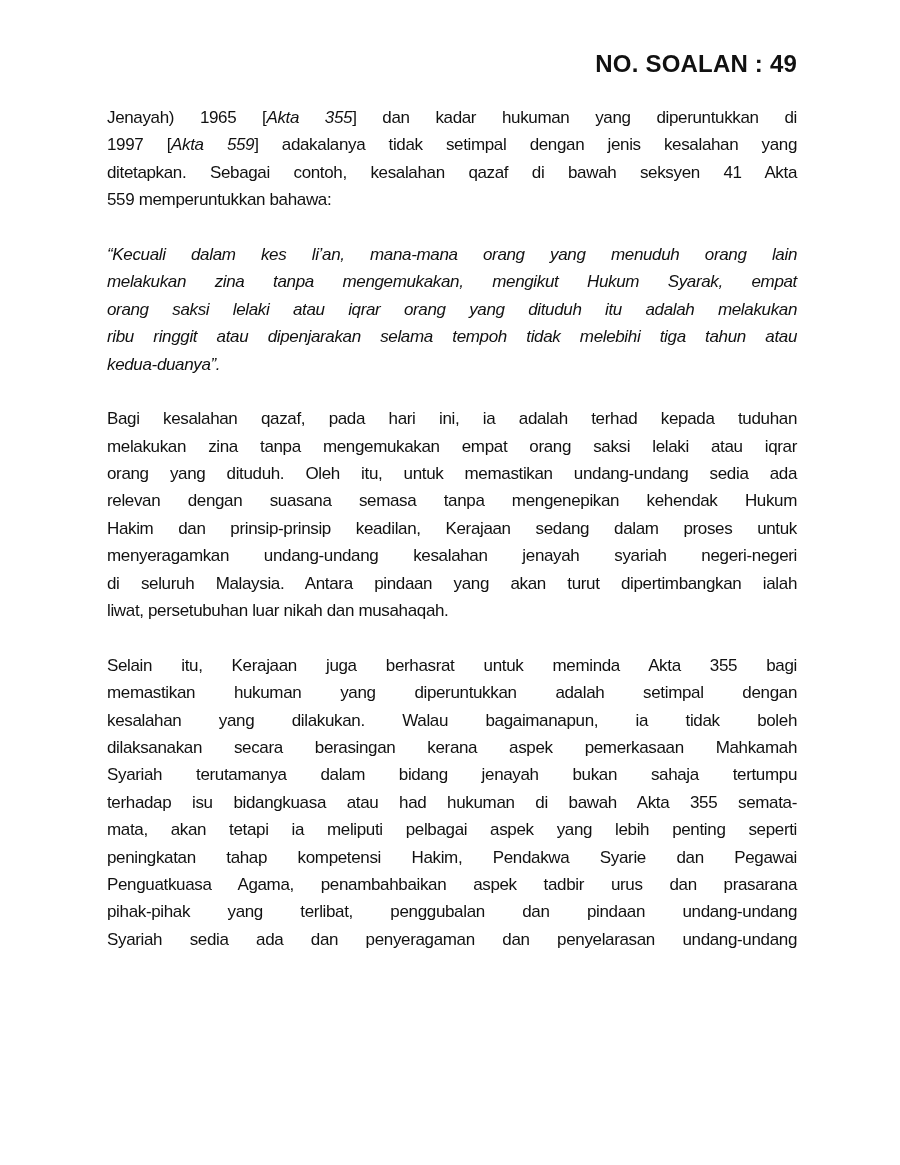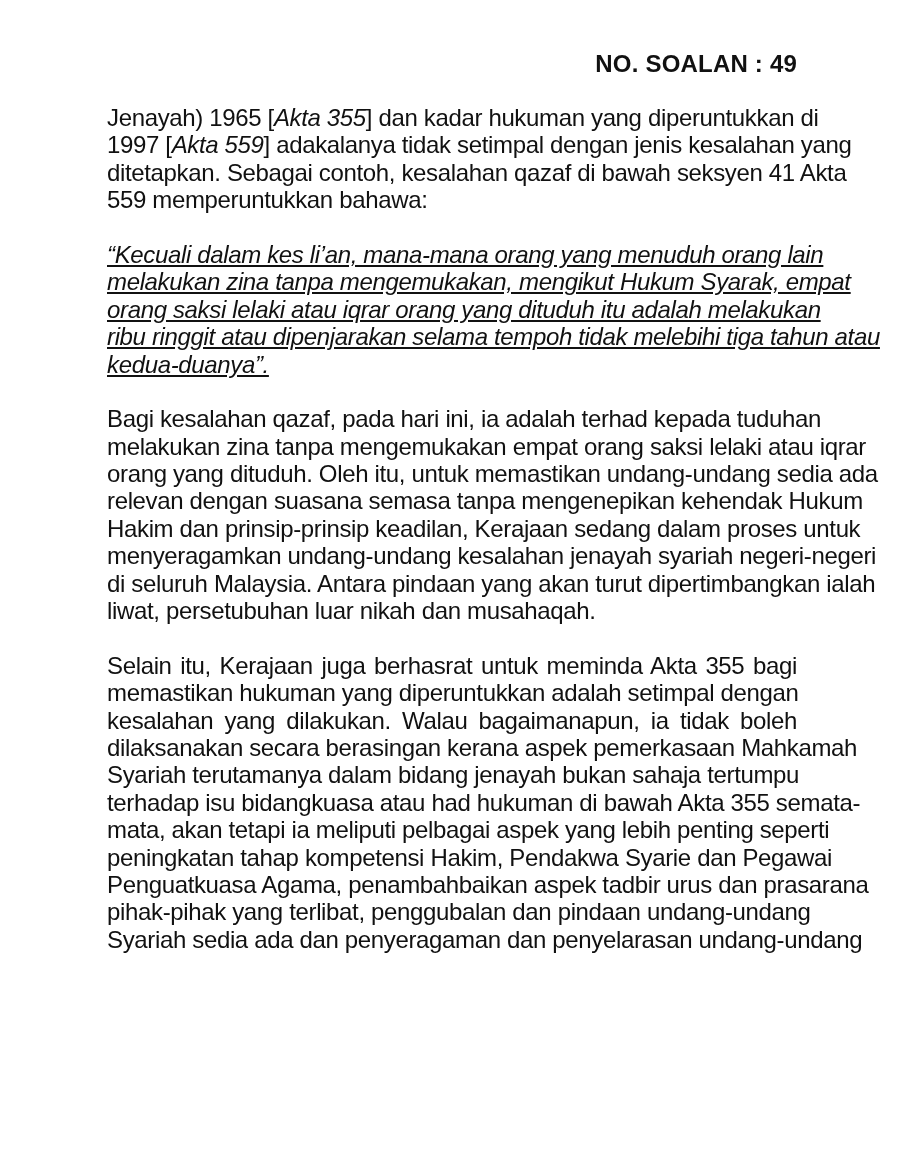--- a/index.html
+++ b/index.html
@@ -31,31 +31,30 @@
     letter-spacing: 0.2px;
     color: #111;
   }
   .body-text {
     position: absolute;
     left: 107px;
     top: 104px;
     width: 690px;
   }
   .para {
-    font-size: 24px;
+    font-size: 17px;
     line-height: 27.4px;
     text-align: justify;
     letter-spacing: -0.35px;
     word-spacing: 0px;
     margin: 0 0 27.4px 0;
     hyphens: none;
   }
   .para.quote {
     font-style: italic;
-    text-decoration: underline;
   }
   .para.last {
     margin-bottom: 4px;
   }
   .line {
     display: block;
     text-align: justify;
     text-align-last: justify;
     white-space: nowrap;
     height: 27.4px;

